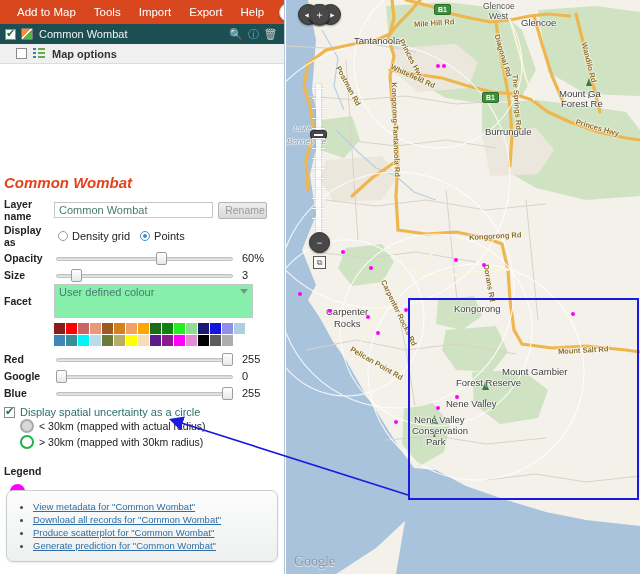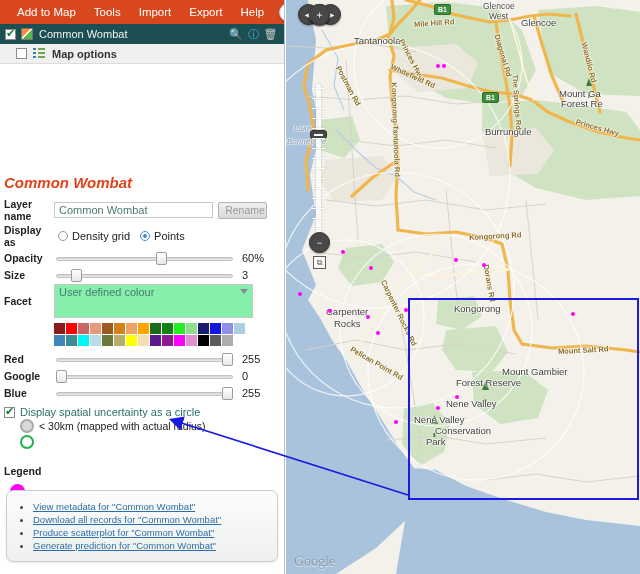--- a/index.html
+++ b/index.html
@@ -382,20 +382,21 @@
       <div class="uline">
         <span class="cbx on"></span>
         <span class="ulbl">Display spatial uncertainty as a circle</span>
       </div>
       <div class="uitem">
         <span class="ucircle grey"></span>
         <span class="utext">&lt; 30km (mapped with actual radius)</span>
       </div>
       <div class="uitem">
         <span class="ucircle green"></span>
+        <span class="utext">&gt; 30km (mapped with 30km radius)</span>
       </div>
     </div>
 
     <div id="legend-sec">
       <div class="hd">Legend</div>
       <div id="legend-dot"></div>
     </div>
 
     <div id="links-box">
       <ul>
@@ -500,21 +501,21 @@
         <div class="mlabel big" style="left: 199px; top: 126px;">Burrungule</div>
         <div class="mlabel big" style="left: 273px; top: 88px;">Mount Ga</div>
         <div class="mlabel big" style="left: 275px; top: 98px;">Forest Re</div>
         <div class="mlabel big" style="left: 40px; top: 306px;">Carpenter</div>
         <div class="mlabel big" style="left: 48px; top: 318px;">Rocks</div>
         <div class="mlabel big" style="left: 168px; top: 303px;">Kongorong</div>
         <div class="mlabel big" style="left: 160px; top: 398px;">Nene Valley</div>
         <div class="mlabel big" style="left: 168px; top: 366px; padding-left: 48px;">Mount Gambier</div>
         <div class="mlabel big" style="left: 170px; top: 377px;">Forest Reserve</div>
         <div class="mlabel big" style="left: 128px; top: 414px;">Nene Valley</div>
-        <div class="mlabel big" style="left: 126px; top: 425px; margin-left: 23px;">Conservation</div>
+        <div class="mlabel big" style="left: 126px; top: 425px;">Conservation</div>
         <div class="mlabel big" style="left: 140px; top: 436px;">Park</div>
         <div class="mlabel water" style="left: 8px; top: 124px;">Lake</div>
         <div class="mlabel water" style="left: 1px; top: 137px;">Bonney Se</div>
         <div class="mlabel rd" style="left: 128px; top: 20px; transform: rotate(-4deg); transform-origin: left center;">Mile Hill Rd</div>
         <div class="mlabel rd" style="left: 115px; top: 35px; transform: rotate(62deg); transform-origin: left center;">Princes Hwy</div>
         <div class="mlabel rd" style="left: 105px; top: 62px; transform: rotate(24deg); transform-origin: left center;">Whitefield Rd</div>
         <div class="mlabel rd" style="left: 52px; top: 62px; transform: rotate(62deg); transform-origin: left center;">Postman Rd</div>
         <div class="mlabel rd" style="left: 108px; top: 78px; transform: rotate(88deg); transform-origin: left center;">Kongorong-Tantanoola Rd</div>
         <div class="mlabel rd" style="left: 211px; top: 30px; transform: rotate(74deg); transform-origin: left center;">Diagonal Rd</div>
         <div class="mlabel rd" style="left: 229px; top: 70px; transform: rotate(86deg); transform-origin: left center;">The Springs Rd</div>

